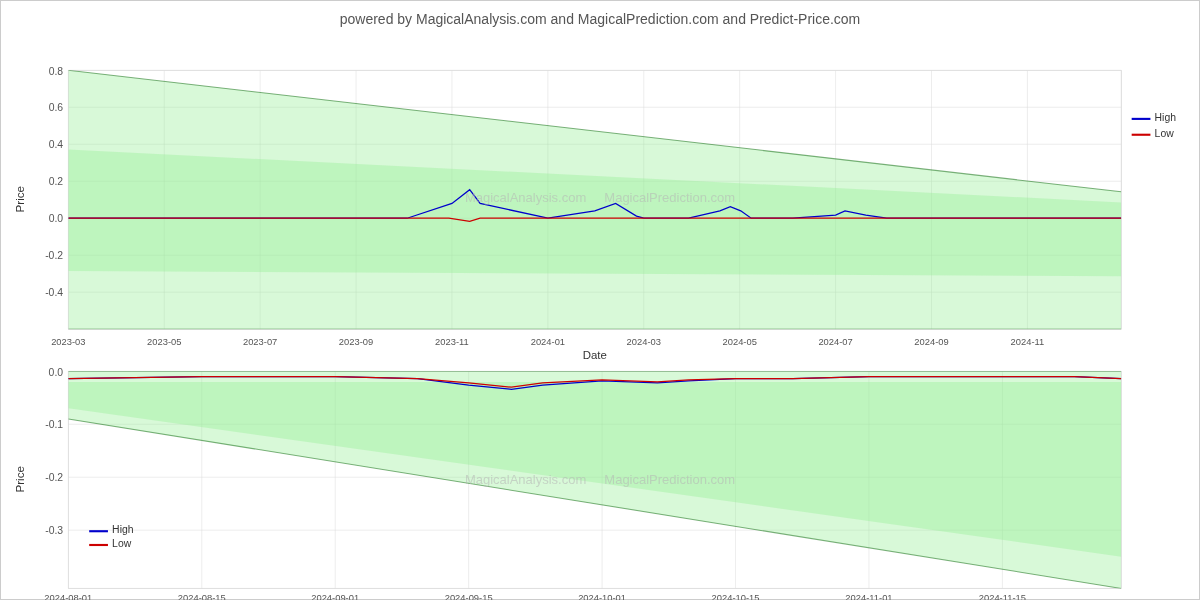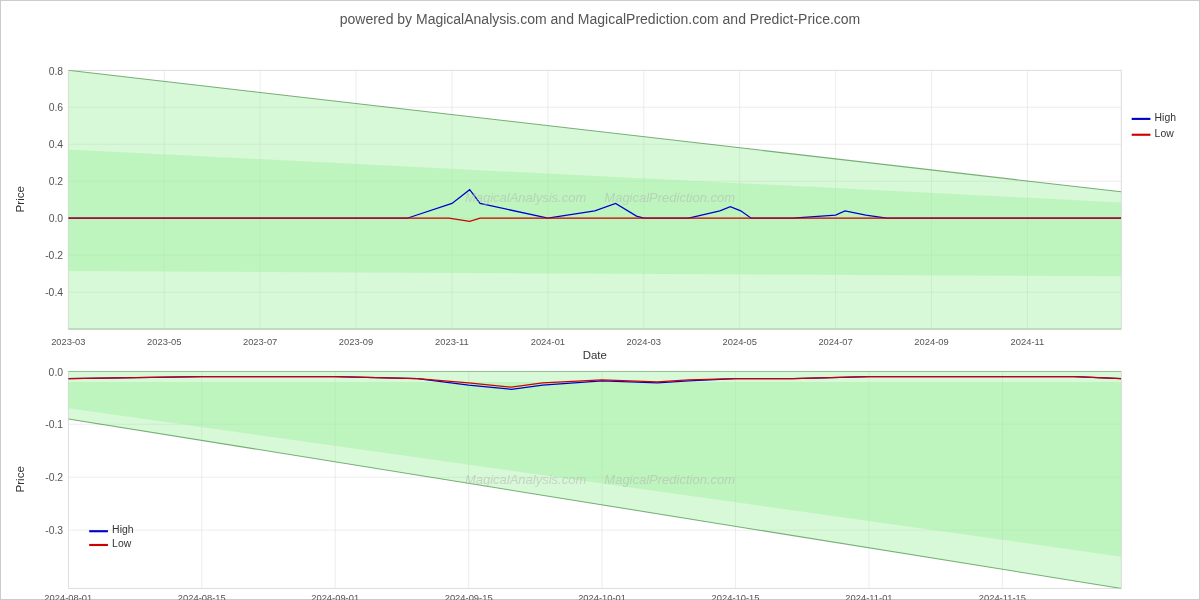--- a/index.html
+++ b/index.html
@@ -54,21 +54,20 @@
       position: absolute;
       top: 50%;
       left: 50%;
       transform: translate(-50%, -50%);
       font-size: 13px;
       color: rgba(180,180,180,0.55);
       white-space: nowrap;
       pointer-events: none;
       text-align: center;
       line-height: 1.6;
-      font-style: italic;
     }
   </style>
 </head>
 <body>
 
 <div class="main-container">
   <div class="title-area">
     <div class="subtitle">powered by MagicalAnalysis.com and MagicalPrediction.com and Predict-Price.com</div>
   </div>
 

